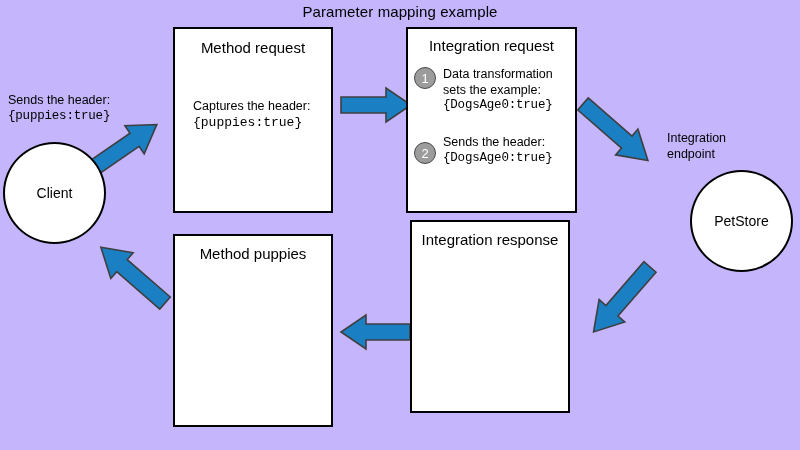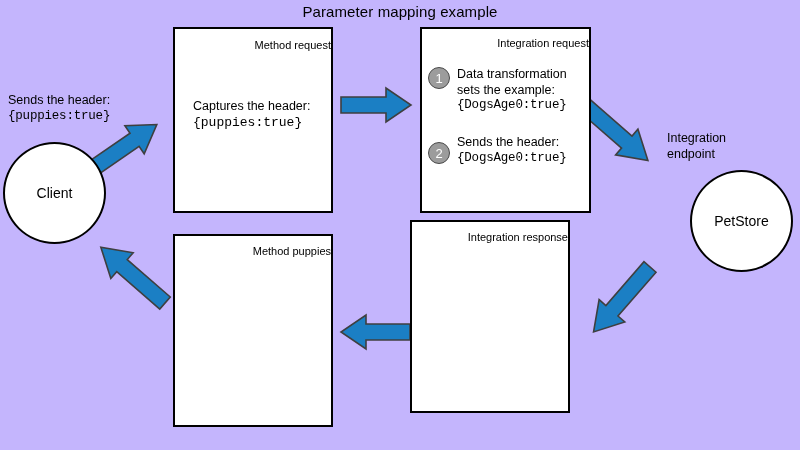--- a/index.html
+++ b/index.html
@@ -36,22 +36,22 @@
   .box {
     position: absolute;
     border: 2px solid #000000;
     background: #ffffff;
     box-sizing: border-box;
   }
   .box-title {
     position: absolute;
     left: 0;
     width: 100%;
-    text-align: right;
-    font-size: 11px;
+    text-align: center;
+    font-size: 15px;
   }
   .circle {
     position: absolute;
     border: 2px solid #000000;
     border-radius: 50%;
     background: #ffffff;
     box-sizing: border-box;
     display: flex;
     align-items: center;
     justify-content: center;
@@ -152,21 +152,21 @@
   </div>
 
   <div class="box" style="left:173px; top:27px; width:160px; height:186px;">
     <div class="box-title" style="top:10px;">Method request</div>
     <div class="body-text" style="left:18px; top:70px;">
       <div>Captures the header:</div>
       <div class="mono-lg">{puppies:true}</div>
     </div>
   </div>
 
-  <div class="box" style="left:420px; top:27px; width:171px; height:186px;">
+  <div class="box" style="left:406px; top:27px; width:171px; height:186px;">
     <div class="box-title" style="top:8px;">Integration request</div>
 
     <div class="step" style="left:6px; top:38px;">
       <div class="step-badge">1</div>
       <div class="step-text">
         <div>Data transformation</div>
         <div>sets the example:</div>
         <div class="mono">{DogsAge0:true}</div>
       </div>
     </div>

